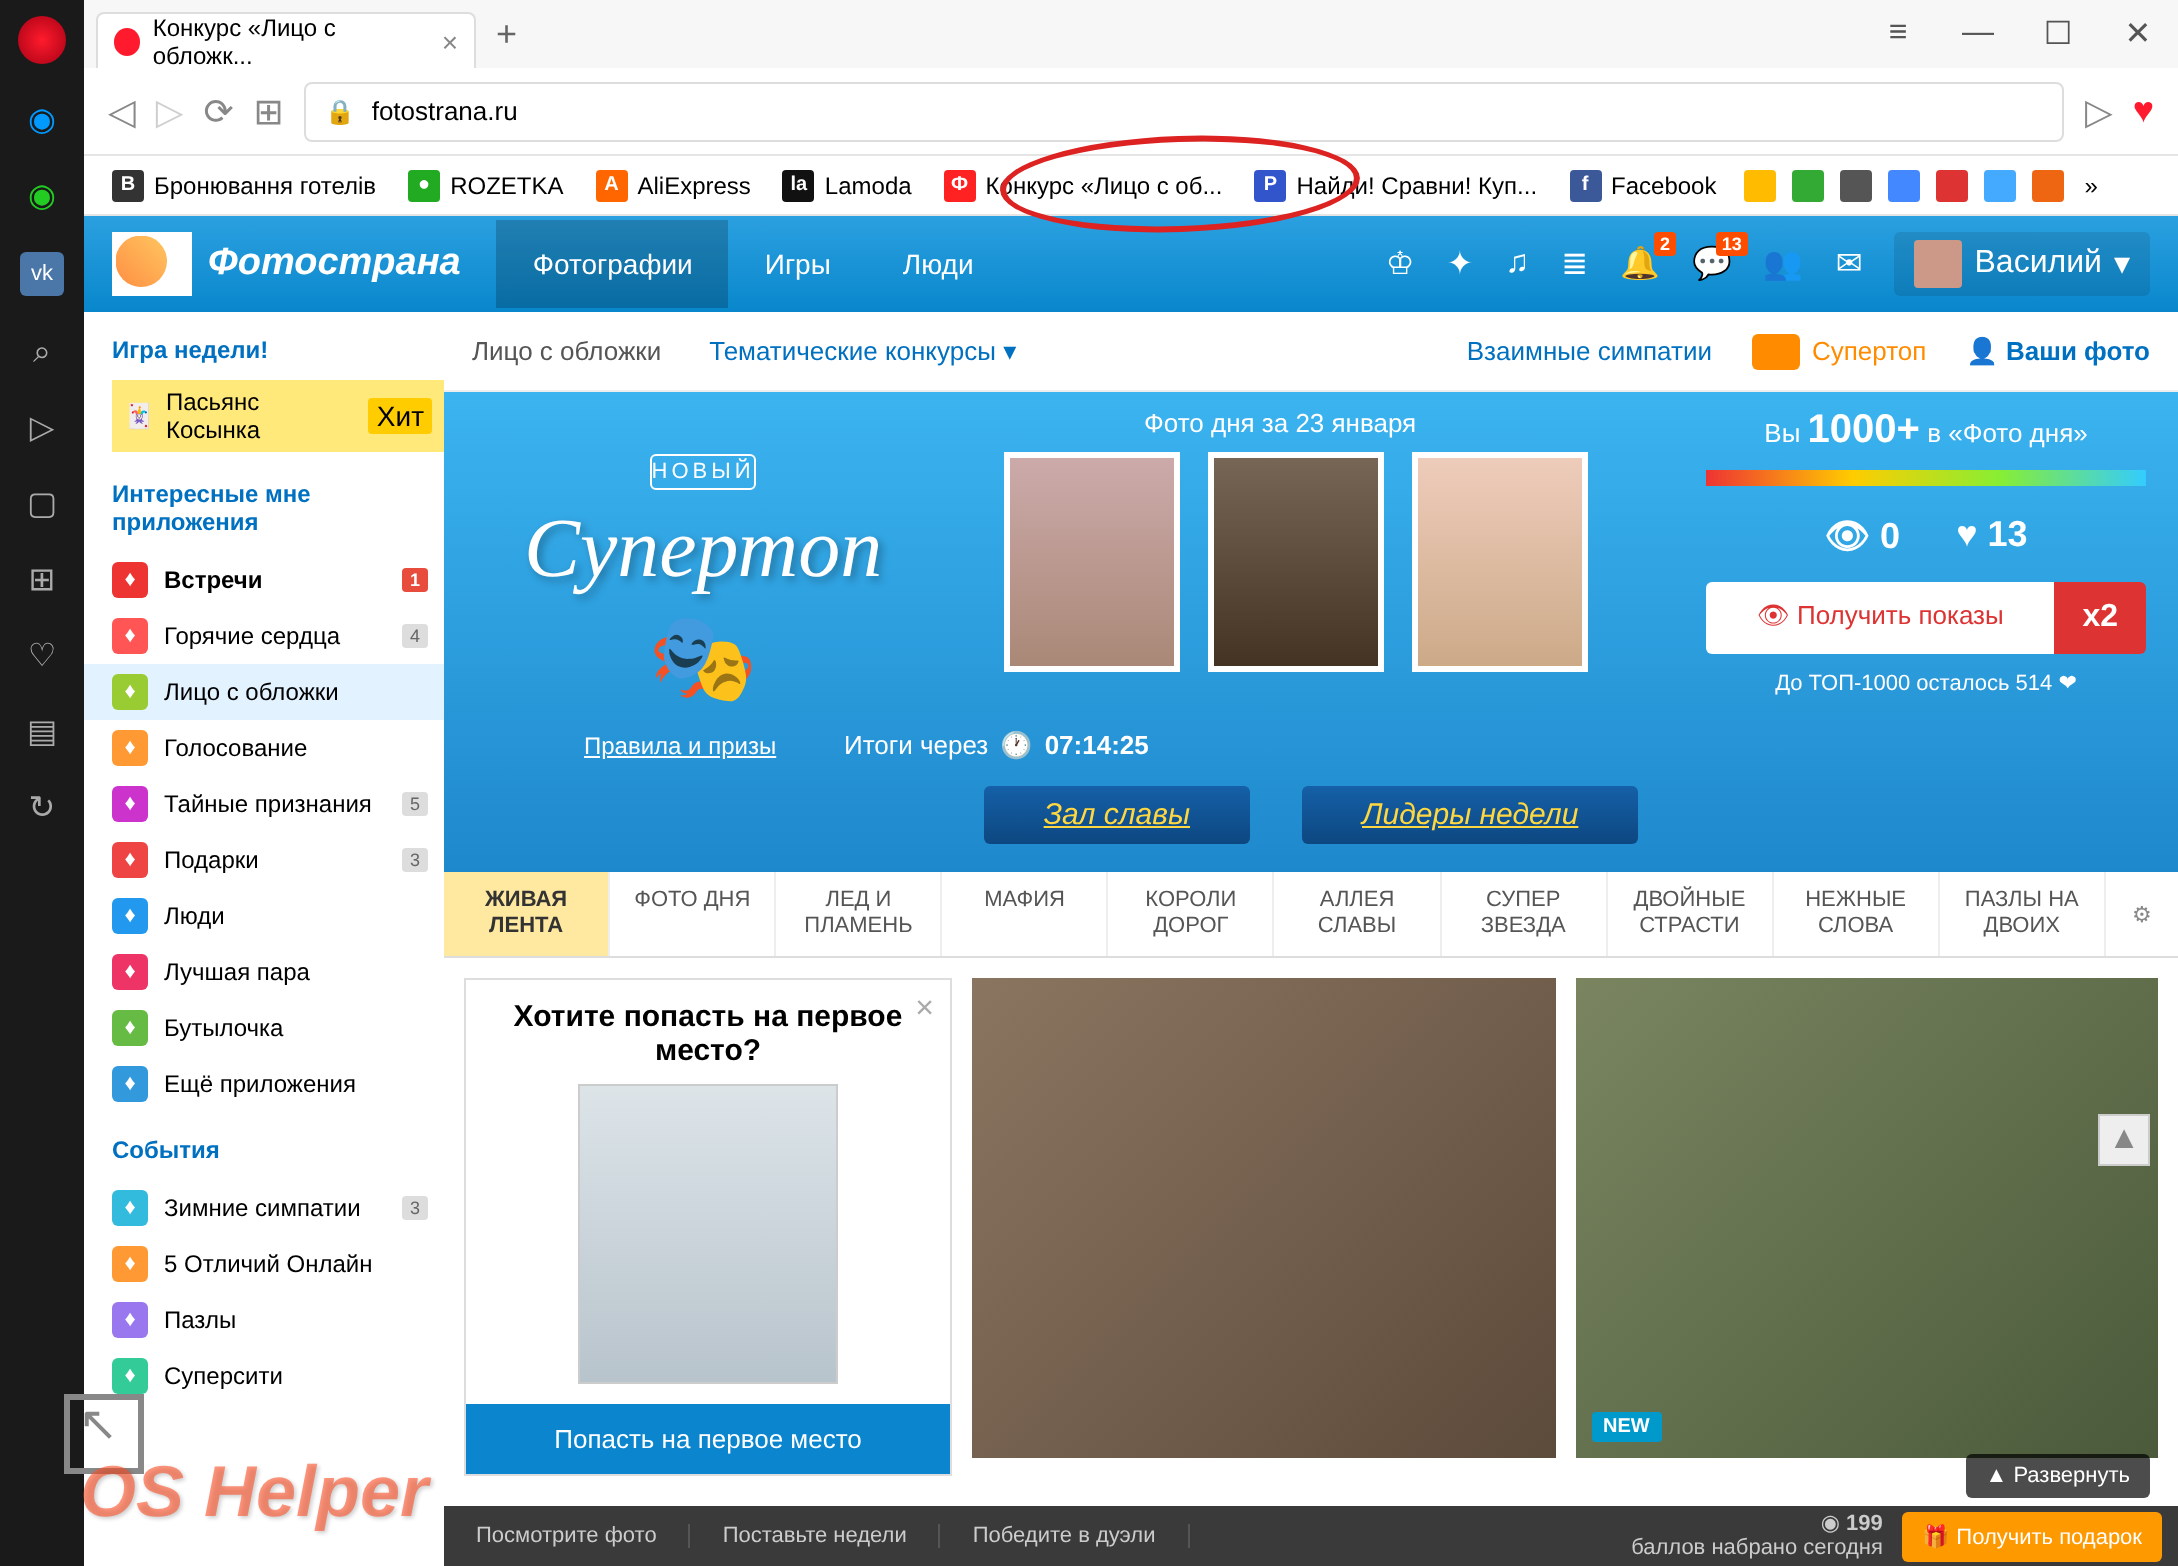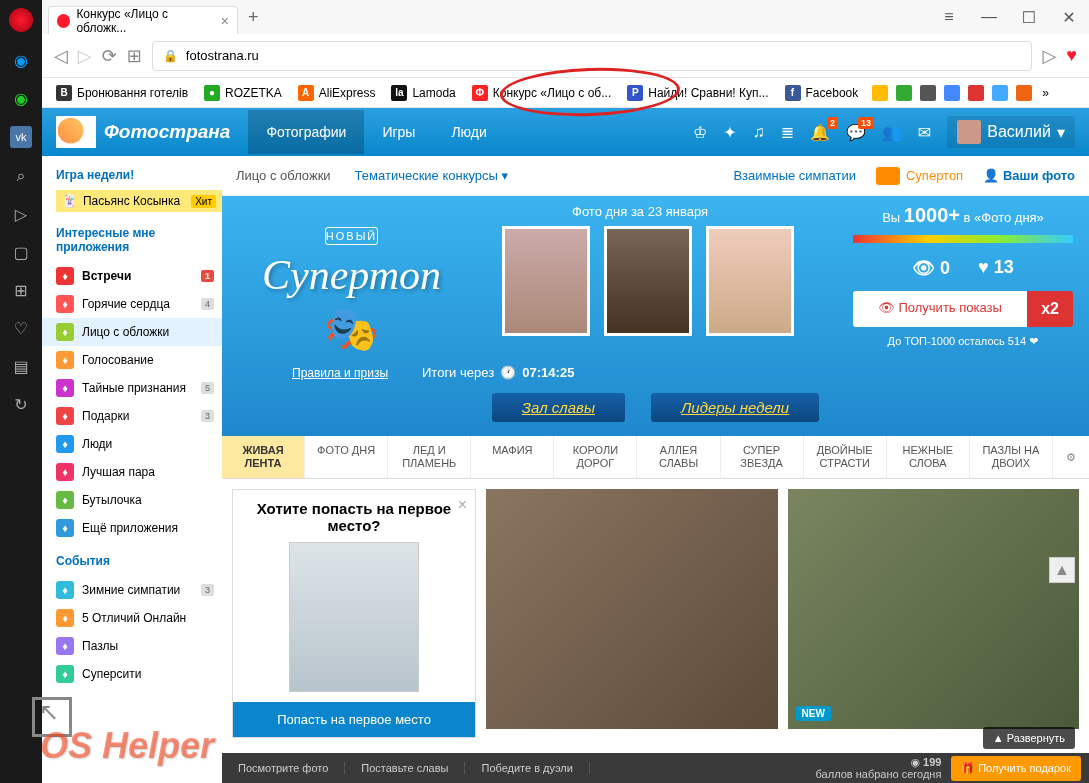--- a/index.html
+++ b/index.html
@@ -47,21 +47,21 @@
 .user-box { display:flex; align-items:center; gap:6px; background:rgba(0,0,0,.1); padding:4px 10px; border-radius:3px; cursor:pointer; }
 .avatar-sm { width:24px; height:24px; background:#c98; border-radius:2px; }
 
 
 .content { position:absolute; left:42px; top:156px; right:0; bottom:0; background:#fff; display:flex; }
 
 
 .left-col { width:180px; padding:12px 0 0 14px; font-size:12px; }
 .side-h { color:#0070c0; font-weight:bold; margin-bottom:8px; font-size:12px; }
 .side-game { background:#ffe97a; padding:4px 6px; display:flex; align-items:center; gap:6px; margin-bottom:14px; }
-.hit-badge { background:#ffcc00; color:#000; font-size:10px; padding:1px 4px; border-radius:2px; margin-left:auto; }
+.hit-badge { background:#ffcc00; color:#000; font-size:14px; padding:1px 4px; border-radius:2px; margin-left:auto; }
 .side-list { list-style:none; }
 .side-item { display:flex; align-items:center; gap:8px; padding:5px 0; cursor:pointer; }
 .side-item.active { background:#e3f2ff; margin-left:-14px; padding-left:14px; }
 .side-item.bold { font-weight:bold; }
 .si-icon { width:18px; height:18px; border-radius:3px; display:flex; align-items:center; justify-content:center; font-size:11px; color:#fff; }
 .si-count { margin-left:auto; background:#ddd; color:#666; font-size:9px; padding:1px 4px; border-radius:2px; margin-right:8px; }
 .si-count.red { background:#e74c3c; color:#fff; }
 
 
 .main-col { flex:1; padding:0; overflow:hidden; }
@@ -395,21 +395,21 @@
       <div class="feed-photo fp1"></div>
       <div class="feed-photo fp2">
         <span class="new-tag">NEW</span>
       </div>
     </div>
   </div>
 </div>
 
 <div class="bottom-bar">
   <div class="bb-item">Посмотрите фото</div>
-  <div class="bb-item">Поставьте славы</div>
+  <div class="bb-item">Поставьте недели</div>
   <div class="bb-item">Победите в дуэли</div>
   <div class="bb-right">
     <div class="bb-points">
       <div>◉ <b>199</b></div>
       <div>баллов набрано сегодня</div>
     </div>
     <div class="bb-gift">🎁 <span>Получить подарок</span></div>
   </div>
 </div>
 <div class="expand-btn">▲ <span>Развернуть</span></div>

